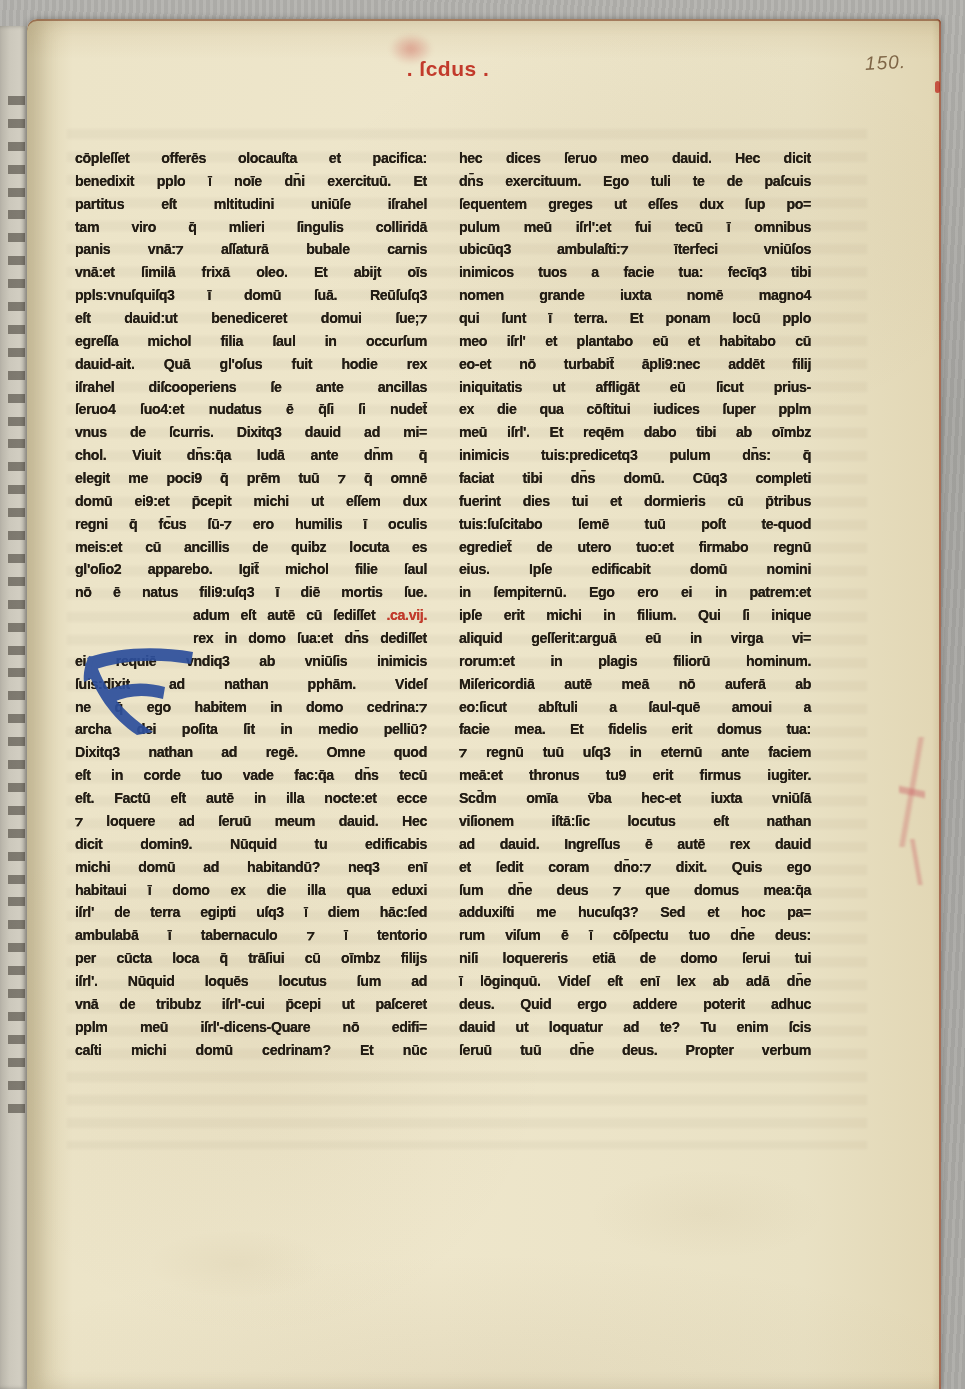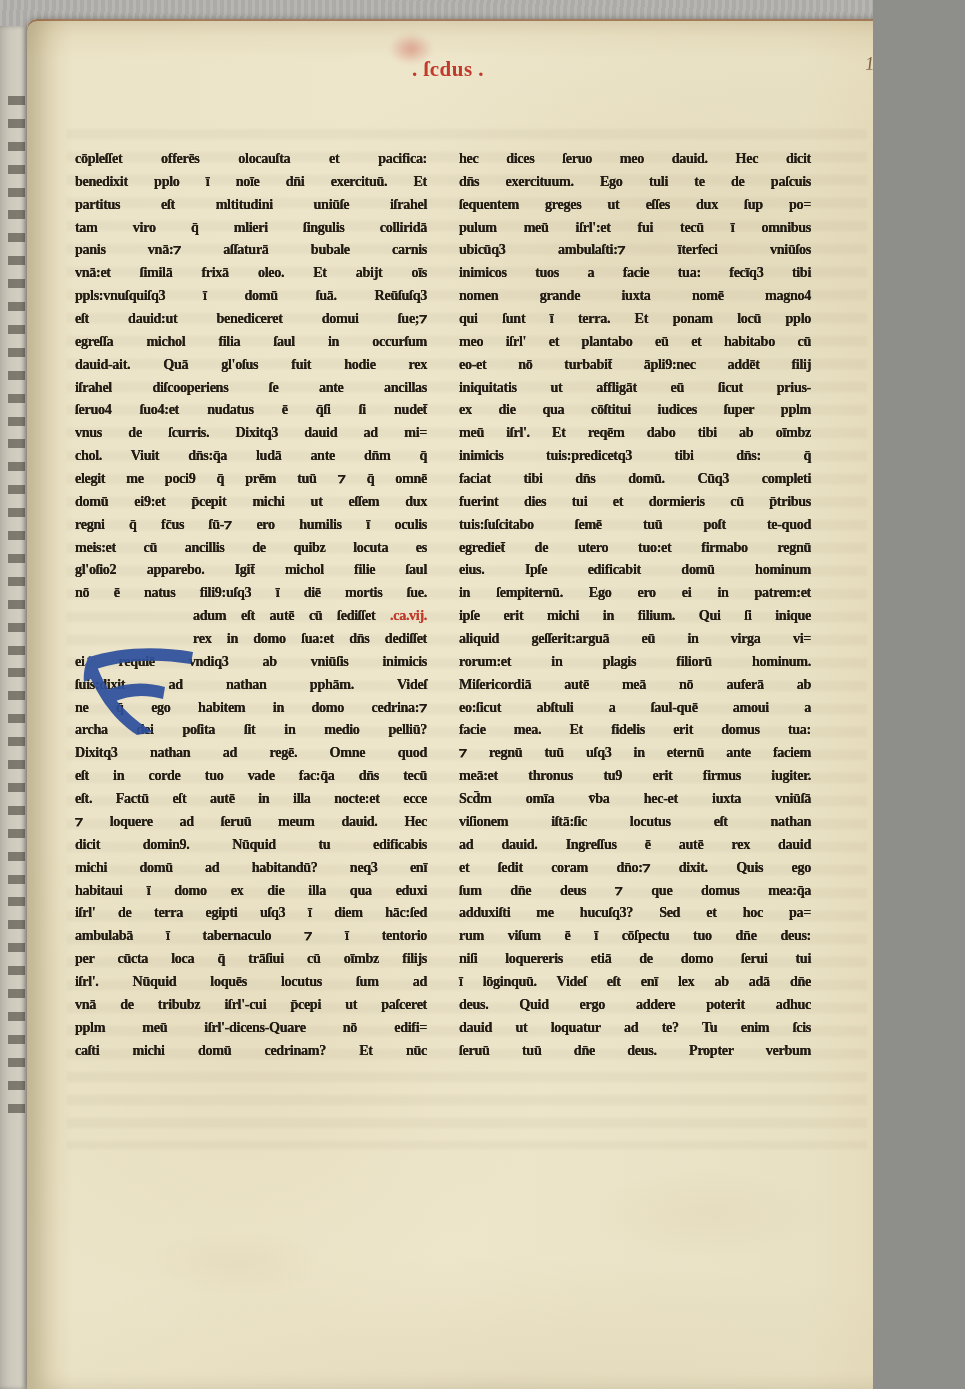--- a/index.html
+++ b/index.html
@@ -1,17 +1,17 @@
 <!DOCTYPE html>
 <html><head>
 <meta charset="utf-8">
 <style>
   html,body{margin:0;padding:0;background:#8e8e8a;}
-  #canvas{position:relative;width:873px;height:1389px;overflow:hidden;
-    font-family:Liberation Serif, serif;
+  #canvas{position:relative;width:965px;height:1389px;overflow:hidden;
+    font-family:Liberation Sans, sans-serif;
     background:
       linear-gradient(180deg,#b3b2ae 0,#a6a5a1 30%,#adaca8 100%);}
   
   #canvas::before{content:"";position:absolute;inset:0;
     background:repeating-linear-gradient(93deg,rgba(255,255,255,.05) 0 3px,rgba(0,0,0,.04) 3px 7px);
     pointer-events:none;}
   
   .prev-page{position:absolute;left:0;top:26px;width:27px;height:1363px;
     background:linear-gradient(90deg,#b7b3a8 0,#ccc8bc 35%,#d6d2c6 100%);
     box-shadow:inset -3px 0 4px rgba(0,0,0,.25);}
@@ -134,26 +134,26 @@
         <div class="line"><span>pulum meū iſrl':et fui tecū ī omnibus</span></div>
         <div class="line"><span>ubicūq3 ambulaſti:⁊ īterfeci vniūſos</span></div>
         <div class="line"><span>inimicos tuos a facie tua: fecīq3 tibi</span></div>
         <div class="line"><span>nomen grande iuxta nomē magno4</span></div>
         <div class="line"><span>qui ſunt ī terra. Et ponam locū pplo</span></div>
         <div class="line"><span>meo iſrl' et plantabo eū et habitabo cū</span></div>
         <div class="line"><span>eo-et nō turbabit̄ āpli9:nec addēt filij</span></div>
         <div class="line"><span>iniquitatis ut affligāt eū ſicut prius-</span></div>
         <div class="line"><span>ex die qua cōſtitui iudices ſuper pplm</span></div>
         <div class="line"><span>meū iſrl'. Et reqēm dabo tibi ab oīmbz</span></div>
-        <div class="line"><span>inimicis tuis:predicetq3 tibi dn̄s: q̄</span></div>
+        <div class="line"><span>inimicis tuis:predicetq3 pulum dn̄s: q̄</span></div>
         <div class="line"><span>faciat tibi dn̄s domū. Cūq3 completi</span></div>
         <div class="line"><span>fuerint dies tui et dormieris cū p̄tribus</span></div>
         <div class="line"><span>tuis:ſuſcitabo ſemē tuū poſt te-quod</span></div>
         <div class="line"><span>egrediet̄ de utero tuo:et firmabo regnū</span></div>
-        <div class="line"><span>eius. Ipſe edificabit domū hominum</span></div>
+        <div class="line"><span>eius. Ipſe edificabit domū nomini</span></div>
         <div class="line"><span>in ſempiternū. Ego ero ei in patrem:et</span></div>
         <div class="line"><span>ipſe erit michi in filium. Qui ſi inique</span></div>
         <div class="line"><span>aliquid geſſerit:arguā eū in virga vi=</span></div>
         <div class="line"><span>rorum:et in plagis filiorū hominum.</span></div>
         <div class="line"><span>Miſericordiā autē meā nō auferā ab</span></div>
         <div class="line"><span>eo:ſicut abſtuli a ſaul-quē amoui a</span></div>
         <div class="line"><span>facie mea. Et fidelis erit domus tua:</span></div>
         <div class="line"><span>⁊ regnū tuū uſq3 in eternū ante faciem</span></div>
         <div class="line"><span>meā:et thronus tu9 erit firmus iugiter.</span></div>
         <div class="line"><span>Scd̄m omīa v̄ba hec-et iuxta vniūſā</span></div>

